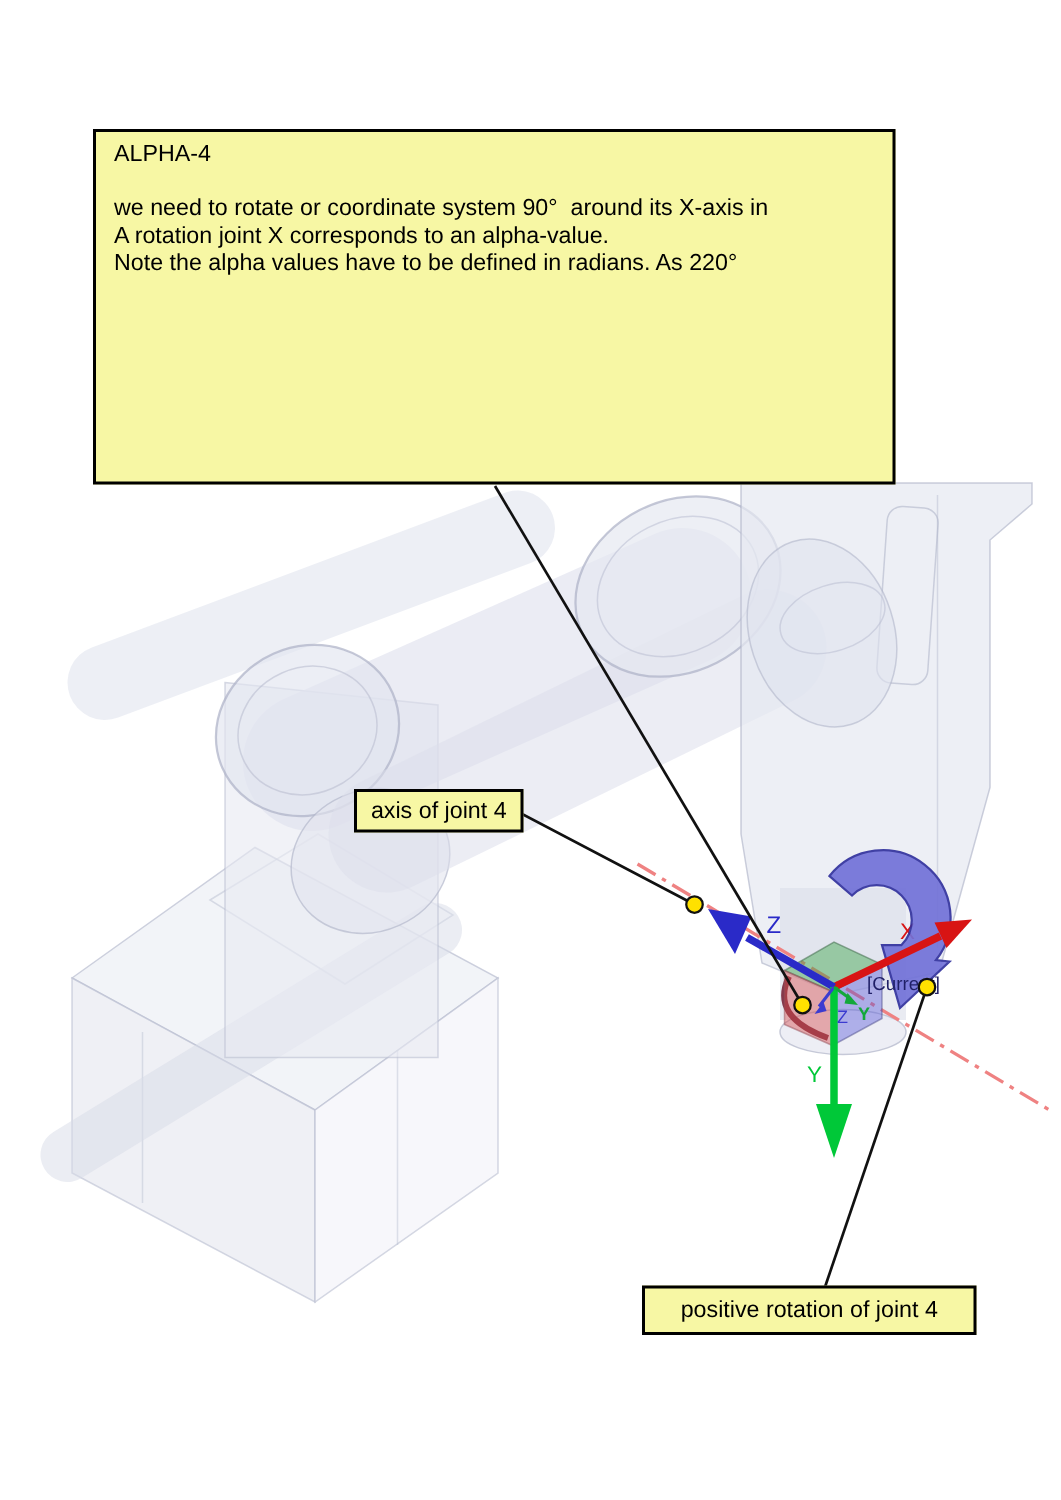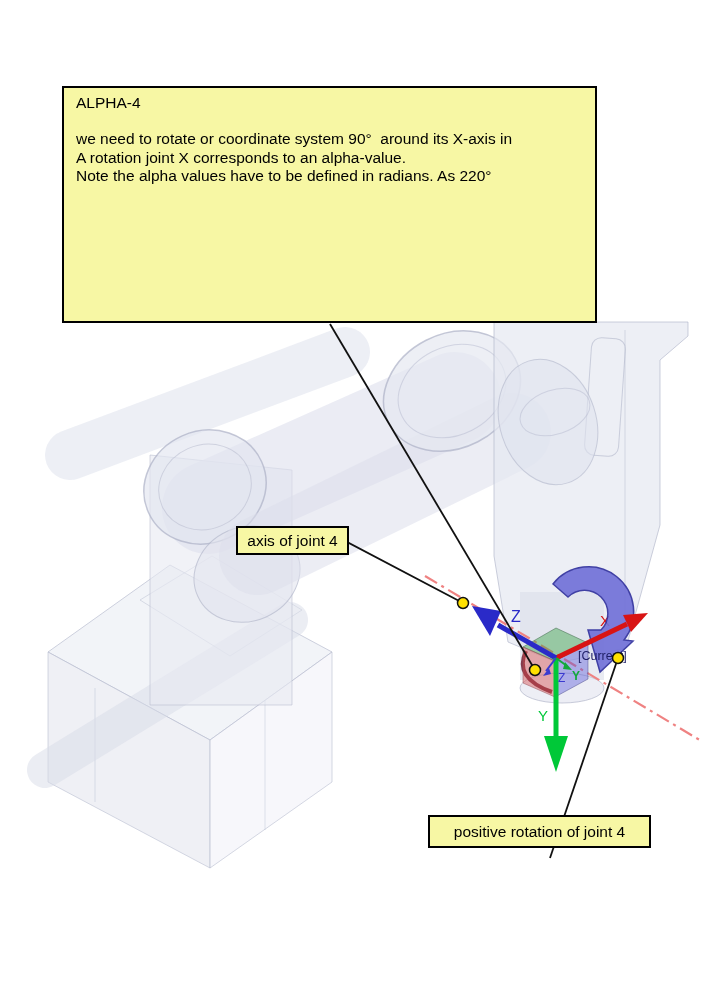--- a/index.html
+++ b/index.html
@@ -9,21 +9,21 @@
   svg text{font-family:"Liberation Sans",sans-serif;}
   .note{position:absolute;left:62px;top:86px;width:535px;height:237px;
         background:#f7f7a4;border:2px solid #000;box-sizing:border-box;
         padding:6px 12px;font-size:15.5px;line-height:18.4px;color:#000;}
   .pre{white-space:pre;}
   .gap{height:18px;}
   .tag{position:absolute;background:#f7f7a4;border:2px solid #000;box-sizing:border-box;
        display:flex;align-items:center;justify-content:center;
        font-size:15.5px;color:#000;white-space:pre;}
   #tag-axis{left:215px;top:526px;width:113px;height:29px;margin-left:21px;}
-  #tag-rot{left:428px;top:815px;width:223px;height:33px;}
+  #tag-rot{left:428px;top:857px;width:223px;height:33px;}
 </style>
 </head>
 <body>
 
 <div id="stage">
 
   <svg id="scene" viewBox="0 0 707 1000">
 
     <g>
 

